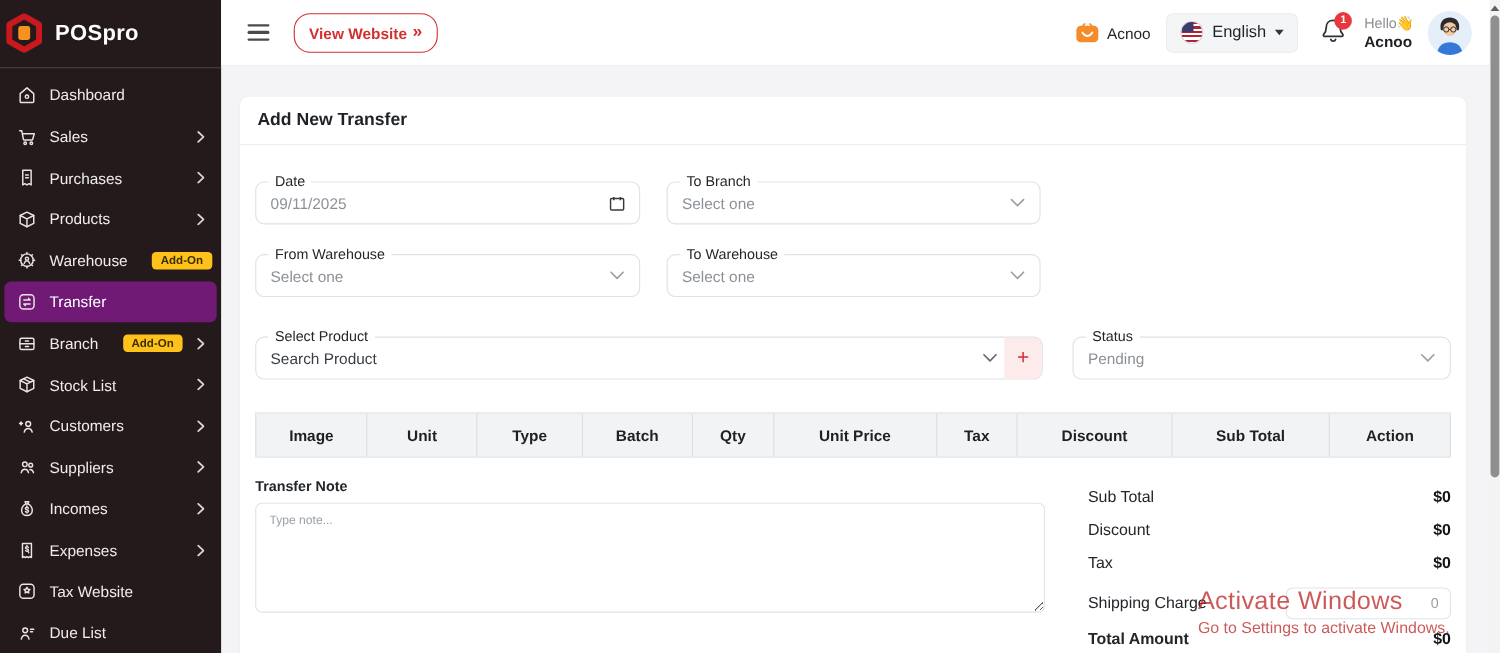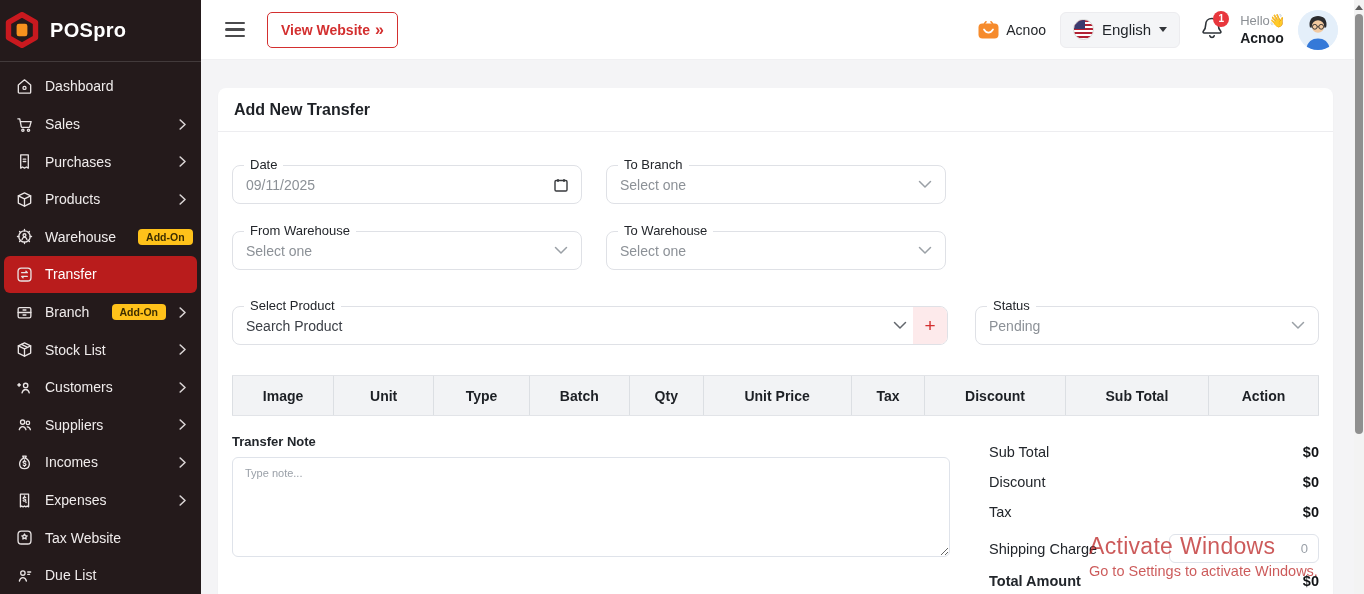--- a/index.html
+++ b/index.html
@@ -8,30 +8,30 @@
 
   
   .sidebar { width:201px; min-width:201px; height:594px; background:#241a1b; color:#f1eded; display:flex; flex-direction:column; overflow:hidden; }
   .sidebar-header { height:62px; display:flex; align-items:center; gap:10px; padding:0 4px; border-bottom:1px solid rgba(255,255,255,.14); }
   .brand-name { font-size:20px; font-weight:700; color:#fff; letter-spacing:.3px; }
   .menu { list-style:none; padding:6px 4px 0 4px; }
   .menu-item { height:37.6px; display:flex; align-items:center; gap:11px; padding:0 11px; font-size:14px; font-weight:500; color:#f0ecec; border-radius:6px; cursor:pointer; }
   .menu-item .mi-icon { width:19px; height:19px; display:flex; align-items:center; justify-content:center; color:#e9e4e4; flex:none; }
   .menu-item .mi-label { white-space:nowrap; }
   .menu-item .mi-spacer { flex:1; }
-  .menu-item.active { background:#b91c1c; color:#fff; }
+  .menu-item.active { background:#701a75; color:#fff; }
   .badge { background:#ffc21a; color:#3d2e00; font-size:10.5px; font-weight:700; padding:3px 8px; border-radius:4px; line-height:1; flex:none; }
   .mi-chevron { flex:none; display:flex; margin-left:2px; }
 
   
   .main { flex:1; position:relative; height:594px; overflow:hidden; }
   .topbar { height:60px; background:#fff; display:flex; align-items:center; padding:0 26px 0 24px; border-bottom:1px solid #f0f0f2; }
   .hamburger { width:20px; display:flex; flex-direction:column; gap:4px; cursor:pointer; }
   .hamburger span { height:2.4px; background:#4b4b4d; border-radius:2px; }
-  .view-website-btn { margin-left:22px; border:1.6px solid #d32f2f; color:#d32f2f; background:#fff; font-family:inherit; font-size:14px; font-weight:700; padding:8px 13px; border-radius:5px; display:flex; align-items:center; gap:5px; cursor:pointer; }
+  .view-website-btn { margin-left:22px; border:1.6px solid #d32f2f; color:#d32f2f; background:#fff; font-family:inherit; font-size:14px; font-weight:700; padding:8px 13px; border-radius:15px; display:flex; align-items:center; gap:5px; cursor:pointer; }
   .tb-right { margin-left:auto; display:flex; align-items:center; }
   .store-chip { display:flex; align-items:center; gap:7px; font-size:14px; color:#23262a; cursor:pointer; }
   .lang-pill { margin-left:14px; height:36px; background:#f4f5f7; border:1px solid #ececef; border-radius:6px; display:flex; align-items:center; gap:8px; padding:0 12px; font-size:15px; color:#1f2328; cursor:pointer; }
   .flag { width:21px; height:21px; border-radius:50%; position:relative; overflow:hidden; background:repeating-linear-gradient(180deg,#b22234 0 2px,#fff 2px 4px); border:1px solid #d8d8d8; flex:none; }
   .flag::after { content:""; position:absolute; left:0; top:0; width:11px; height:9px; background:#3c3b6e; }
   .caret-down { width:0; height:0; border-left:4.5px solid transparent; border-right:4.5px solid transparent; border-top:5px solid #33363a; }
   .bell-wrap { margin-left:20px; position:relative; cursor:pointer; width:26px; height:30px; }
   .notif-badge { position:absolute; top:-4px; right:-3px; min-width:16px; height:16px; background:#e8373d; color:#fff; font-size:10px; font-weight:700; border-radius:50%; display:flex; align-items:center; justify-content:center; }
   .greeting { margin-left:14px; display:flex; flex-direction:column; gap:2px; }
   .greet-top { font-size:13px; color:#8b8f94; }

